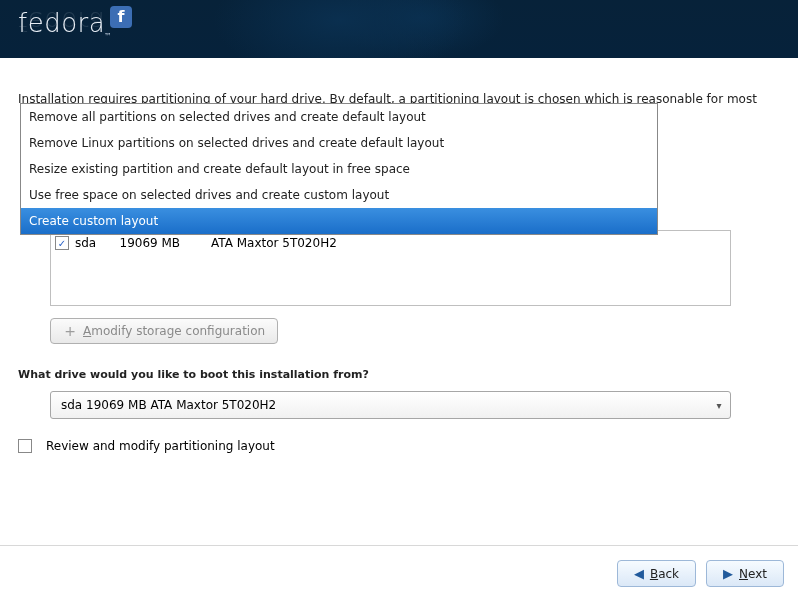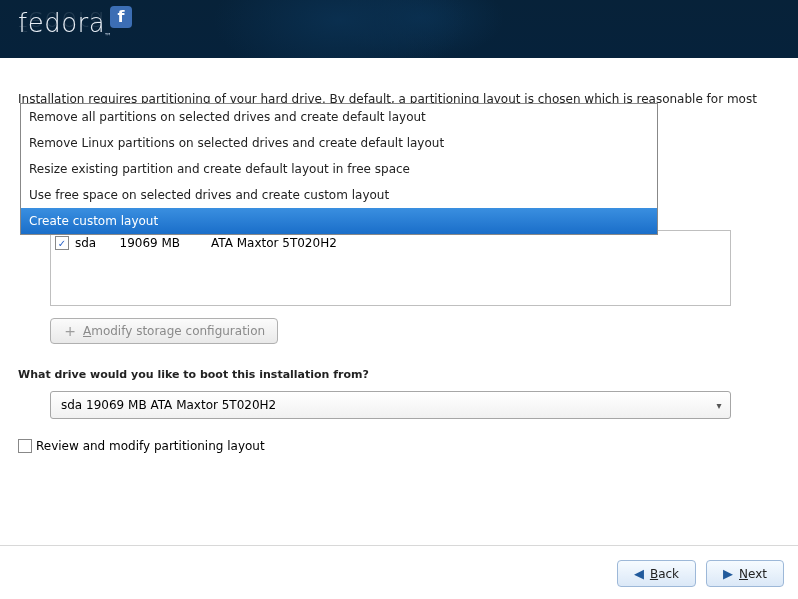--- a/index.html
+++ b/index.html
@@ -170,21 +170,21 @@
   .boot-select .caret {
     width: 16px;
     text-align: center;
     color: #555;
     font-size: 10px;
   }
   .review-row {
     margin-top: 20px;
     display: flex;
     align-items: center;
-    gap: 2px;
+    gap: 12px;
   }
   .review-row .chk {
     width: 14px; height: 14px; border: 1px solid #888; background: #fff;
   }
   .footer {
     position: absolute;
     bottom: 12px;
     left: 0;
     right: 0;
     border-top: 1px solid #d8d8d8;

